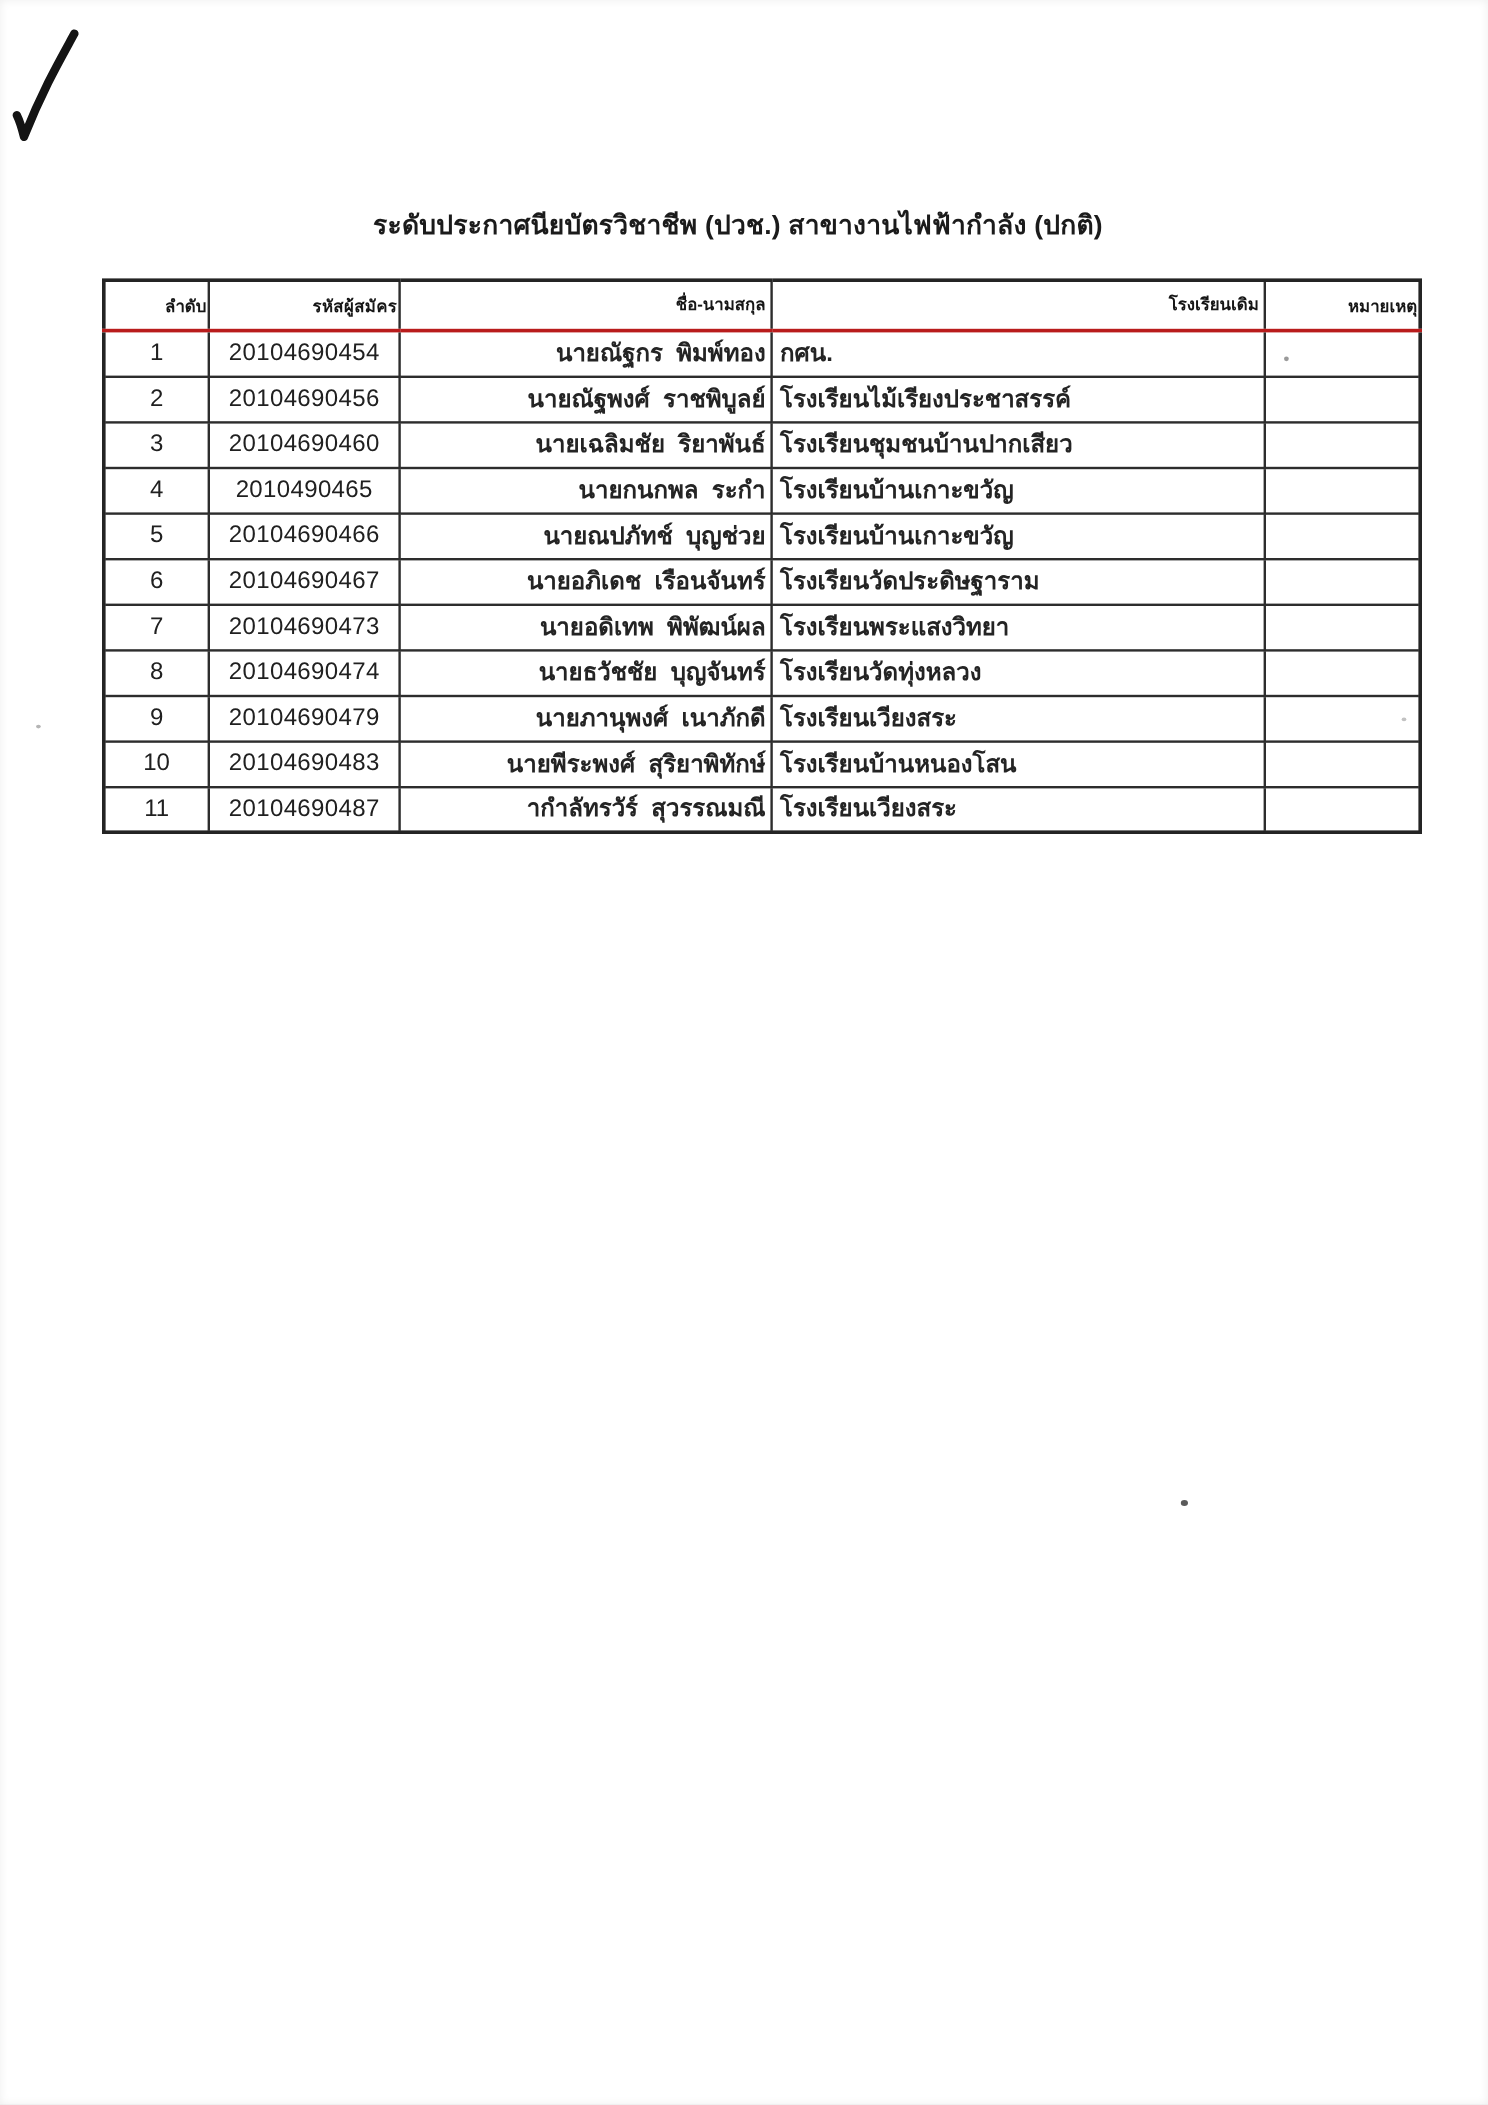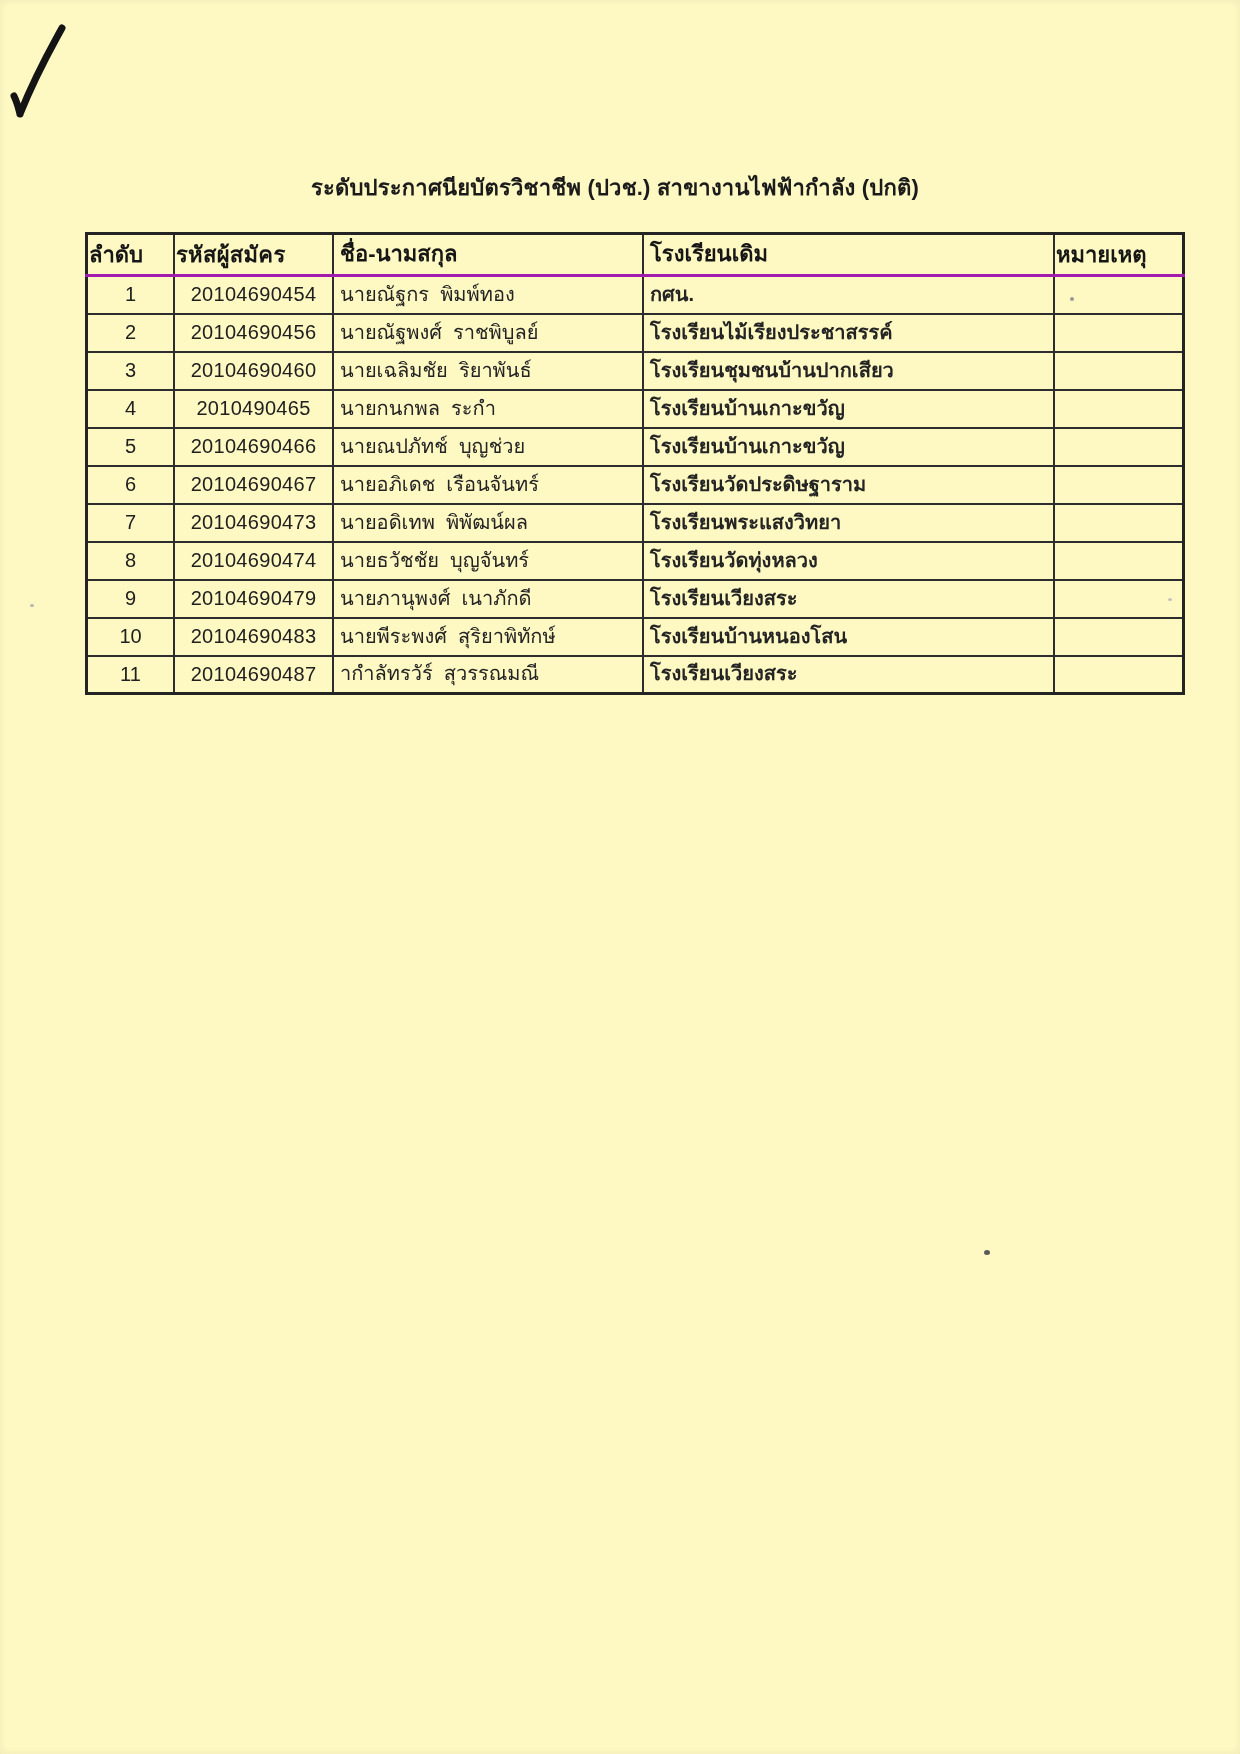--- a/index.html
+++ b/index.html
@@ -6,21 +6,21 @@
     margin: 0;
     padding: 0;
     background: #e8e8e8;
     font-family: "Liberation Sans", sans-serif;
   }
   .page {
     position: relative;
     width: 1240px;
     height: 1754px;
     margin: 0 auto;
-    background: #fef9c3;
+    background: #ffffff;
     box-shadow: inset 0 0 8px rgba(0,0,0,0.07);
     overflow: hidden;
     color: #1d1d1d;
   }
   .doc-title {
     position: absolute;
     left: 85px;
     top: 170px;
     width: 1060px;
     text-align: center;
@@ -39,31 +39,31 @@
     border: 3px solid #242424;
   }
   table.roster th, table.roster td {
     border: 2px solid #2d2d2d;
     font-size: 20px;
     overflow: hidden;
   }
   table.roster thead th {
     height: 36px;
     font-weight: bold;
-    text-align: left;
+    text-align: right;
     vertical-align: middle;
     border-top: 3px solid #242424;
-    border-bottom: 3px solid #a21caf;
-    font-size: 22px;
+    border-bottom: 3px solid #b91c1c;
+    font-size: 14px;
     color: #161616;
   }
   table.roster tbody tr { height: 38px; }
   .col0 { width: 83px;  text-align: center; vertical-align: middle; }
   .col1 { width: 155px; text-align: center; vertical-align: middle; letter-spacing: 0.3px; }
-  .col2 { width: 298px; text-align: left; vertical-align: bottom; padding: 0 4px 3px 6px; white-space: pre; }
+  .col2 { width: 298px; text-align: right; vertical-align: bottom; padding: 0 4px 3px 6px; white-space: pre; font-weight: bold; }
   .col3 { width: 399px; text-align: left; vertical-align: bottom; padding: 0 4px 3px 6px; white-space: pre; font-weight: bold; }
   .col4 { width: 125px; margin-left: 48px; }
   tbody .col0, tbody .col1 { font-size: 21px; color: #202020; }
   tbody .col2, tbody .col3 { font-size: 20px; color: #242424; }
 
   
   .pen-mark {
     position: absolute;
     left: 0px;
     top: 22px;

